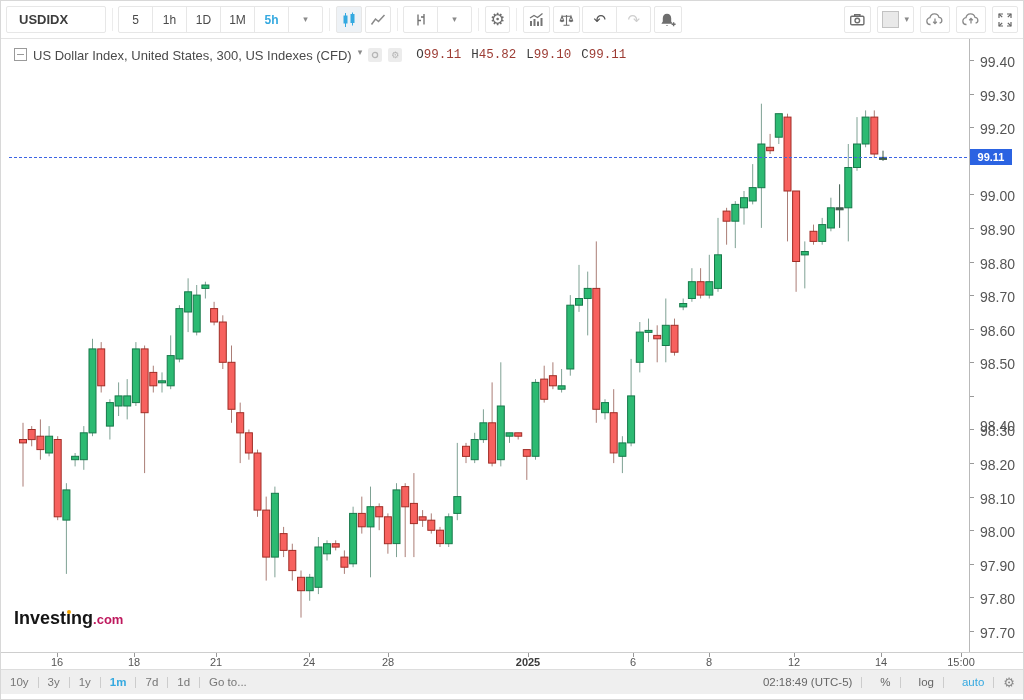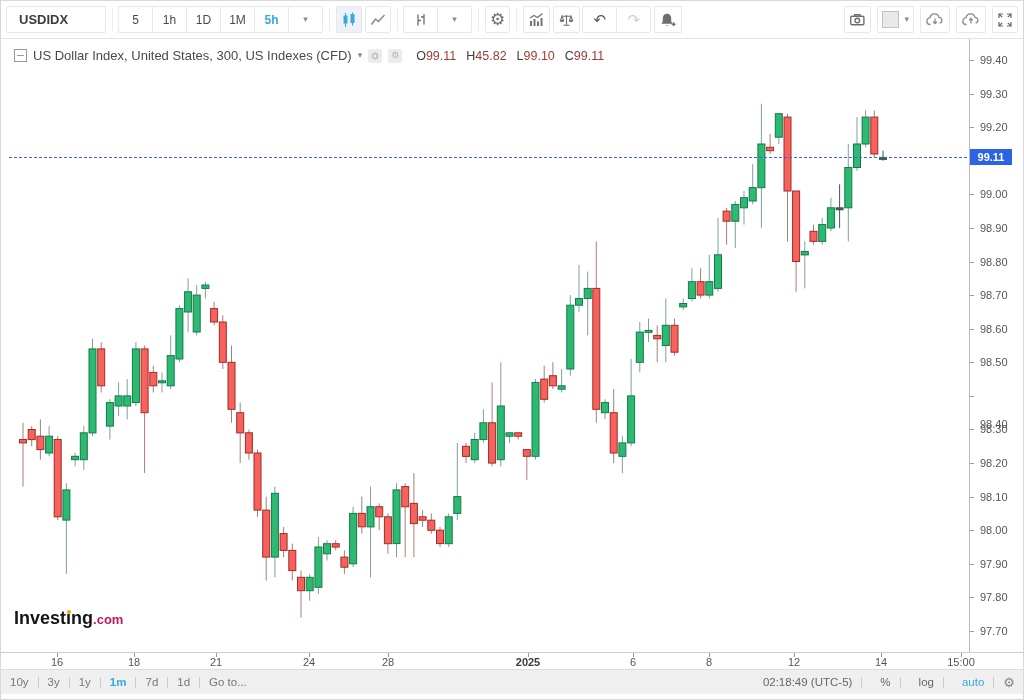--- a/index.html
+++ b/index.html
@@ -23,37 +23,37 @@
   .right-cluster{margin-left:auto;display:flex;align-items:center;gap:6px;}
   .gear-glyph{font-size:17px;color:#6e6e6e;line-height:1;}
   .undo-glyph{font-size:15px;color:#555;line-height:1;}
   .redo-glyph{font-size:15px;color:#cfcfcf;line-height:1;}
   .swatch{width:15px;height:15px;background:#e9e9e9;border:1px solid #c2c2c2;margin-right:5px;}
   
   #chart-region{position:absolute;left:0;top:37px;width:968px;height:614px;background:#fff;}
   #candle-svg{position:absolute;left:0;top:0;}
   #last-price-line{position:absolute;left:8px;width:958px;height:0;border-top:1px dashed #3c64e4;z-index:5;}
   
-  .legend{position:absolute;left:13px;top:10px;display:flex;align-items:center;gap:6px;z-index:10;font-size:13px;color:#4a4a4a;}
+  .legend{position:absolute;left:13px;top:10px;display:flex;align-items:flex-start;gap:6px;z-index:10;font-size:13px;color:#4a4a4a;}
   .collapse-box{width:11px;height:11px;border:1px solid #9a9a9a;display:flex;align-items:center;justify-content:center;}
   .collapse-box i{display:block;width:7px;height:1px;background:#9a9a9a;}
   .legend-mini{width:14px;height:14px;background:#ececec;border-radius:2px;display:flex;align-items:center;justify-content:center;}
   .legend-mini .mini-gear{font-size:9px;color:#b3b3b3;line-height:1;}
-  .ohlc{display:flex;gap:10px;margin-left:8px;font-size:12.5px;}
+  .ohlc{display:flex;gap:10px;margin-left:8px;font-size:12.5px;font-family:Liberation Mono, monospace;}
   .ohlc .k{color:#3c3c3c;}
   .ohlc .v{color:#9c3b33;}
   
   .watermark{position:absolute;left:13px;top:570px;z-index:9;display:flex;align-items:baseline;}
   .wm-main{font-size:18px;font-weight:800;color:#151515;letter-spacing:0;}
   .wm-i{position:relative;font-size:18px;font-weight:800;color:#151515;}
   .wm-i .dot{position:absolute;left:1px;top:2px;width:4px;height:4px;border-radius:50%;background:#f7a600;}
   .wm-tld{font-size:13px;font-weight:bold;color:#be185d;}
   
   #price-axis{position:absolute;left:968px;top:37px;width:56px;height:614px;border-left:1px solid #b9b9b9;background:#fff;z-index:8;}
-  .ptick{position:absolute;left:10px;font-size:11px;color:#555;}
+  .ptick{position:absolute;left:10px;font-size:14px;color:#555;}
   .pdash{position:absolute;left:0;width:4px;height:1px;background:#999;}
   #last-price-tag{position:absolute;left:969px;width:42px;height:16px;background:#2b63e2;color:#fff;
                   font-size:11px;font-weight:bold;display:flex;align-items:center;justify-content:center;z-index:12;}
   
   #time-axis{position:absolute;left:0;top:651px;width:1024px;height:17px;border-top:1px solid #cecece;background:#fff;z-index:7;}
   .ttick{position:absolute;font-size:11px;color:#555;top:3px;transform:translateX(-50%);}
   .ttick.bold{font-weight:bold;color:#3c3c3c;}
   .tdash{position:absolute;top:0;width:1px;height:4px;background:#999;}
   
   .bottom-bar{position:absolute;left:0;top:668px;width:1024px;height:25px;background:#efefef;border-top:1px solid #ddd;

